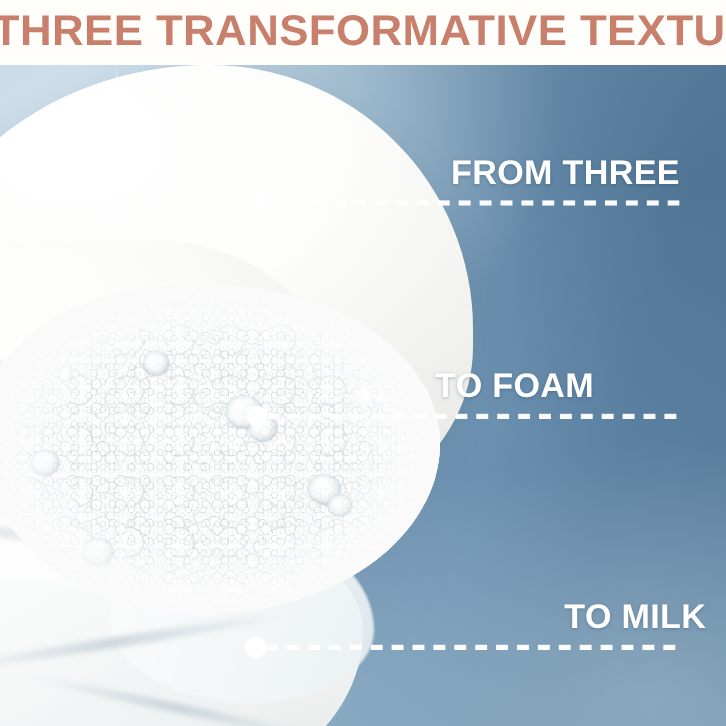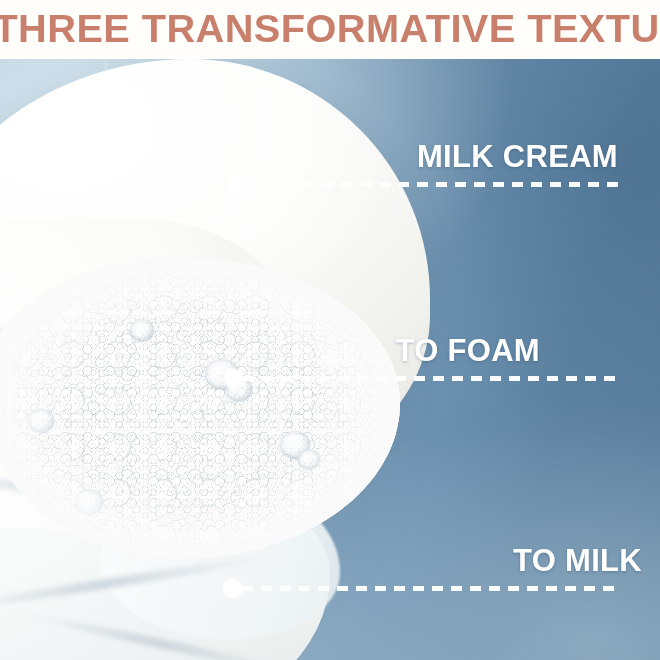--- a/index.html
+++ b/index.html
@@ -337,21 +337,21 @@
     </div>
 
     <div class="sparkle" style="left:330px; top:300px; width:2px; height:2px; opacity:0.7;">
       <div class="core" style="width:22px;height:22px;"></div>
       <div class="ray" style="width:70px;height:2px;transform:translate(-50%,-50%) rotate(0deg);"></div>
       <div class="ray" style="width:52px;height:2px;transform:translate(-50%,-50%) rotate(90deg);"></div>
     </div>
   </div>
 
   <div class="callout" style="left:0; top:0; width:660px; height:660px;">
-    <div class="callout-label" style="top:140px;">MILK CREAM</div>
+    <div class="callout-label" style="top:140px;">FROM THREE</div>
     <div class="callout-line" style="left:246px; top:182px; width:372px;"></div>
     <div class="callout-dot" style="left:227px; top:175px;"></div>
   </div>
 
   <div class="callout" style="left:0; top:0; width:582px; height:660px;">
     <div class="callout-label" style="top:334px;">TO FOAM</div>
     <div class="callout-line" style="left:243px; top:376px; width:375px;"></div>
     <div class="callout-dot" style="left:224px; top:369px;"></div>
   </div>
 

